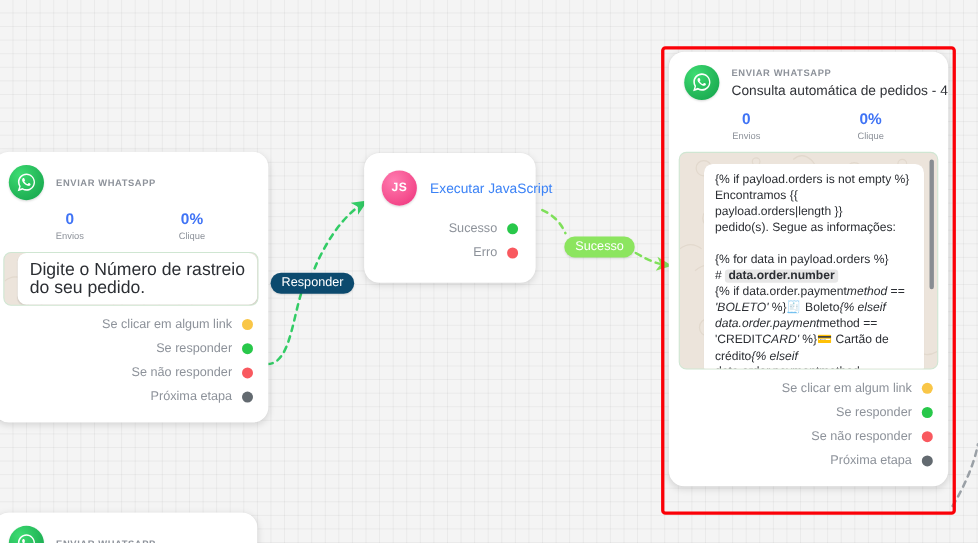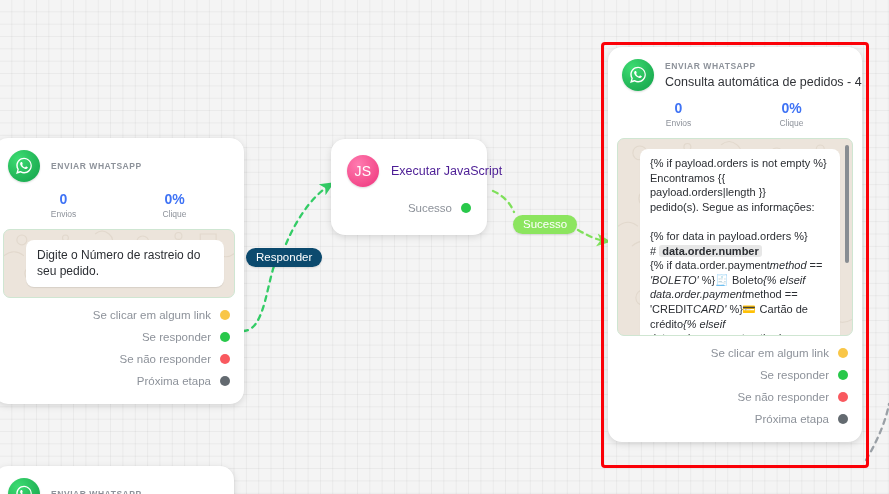--- a/index.html
+++ b/index.html
@@ -57,23 +57,22 @@
     background-color:#ece4db;
     position:relative;
     overflow:hidden;
     padding-left:12px;
   }
   .doodle{position:absolute;inset:0;opacity:0.5;pointer-events:none;}
   .bubble{
     position:relative;
     background:#fff;
     border-radius:8px;
-    margin:10px;
     padding:8px 11px;
-    font-size:12px;
+    font-size:16px;
     line-height:15.5px;
     color:#2b2e33;
     box-shadow:0 1px 1px rgba(0,0,0,0.09);
     word-wrap:break-word;
   }
   .bubble b{font-weight:400;}
   .bubble i{font-style:italic;}
   .code-bubble{
     margin:10px 12px 10px 10px;
     padding:7px 10px;
@@ -104,24 +103,24 @@
   .dot.red{background:#f9595f;}
   .dot.grey{background:#636a70;}
 
   
   .js-node{padding:0;}
   .js-head{display:flex;align-items:center;padding:16px 16px 0 16px;}
   .js-icon{
     width:32px;height:32px;border-radius:50%;flex:0 0 32px;
     background:radial-gradient(circle at 35% 30%, #ff7bb0 0%, #f5508f 60%, #ec2f7d 100%);
     display:flex;align-items:center;justify-content:center;
-    font-size:14px;font-weight:400;color:#fff;letter-spacing:0.3px;
+    font-size:11px;font-weight:700;color:#fff;letter-spacing:0.3px;
     box-shadow:0 1px 2px rgba(0,0,0,0.15);
   }
-  .js-title{margin-left:12px;font-size:12.5px;color:#4c1d95;white-space:nowrap;}
+  .js-title{margin-left:12px;font-size:12.5px;color:#3b82f6;white-space:nowrap;}
   .js-ports{padding:10px 16px 16px 16px;}
 
   
   .selected{
     position:absolute;
     border:3px solid #fb0007;
     border-radius:4px;
     box-sizing:border-box;
     pointer-events:none;
   }
@@ -236,20 +235,24 @@
 
   <div class="node js-node" style="left:331px;top:139px;width:156px;">
     <div class="js-head">
       <div class="js-icon">JS</div>
       <div class="js-title">Executar JavaScript</div>
     </div>
     <div class="js-ports">
       <div class="port">
         <span class="plabel">Sucesso</span>
         <span class="dot green"></span>
+      </div>
+      <div class="port">
+        <span class="plabel">Erro</span>
+        <span class="dot red"></span>
       </div>
     </div>
   </div>
 
   <div class="node" style="left:608px;top:47px;width:254px;">
 
     <div class="node-head">
       <div class="wa-icon">
         <svg viewBox="0 0 24 24" aria-hidden="true">
           <path fill="#ffffff" d="M12.05 2C6.9 2 2.72 6.18 2.72 11.33c0 1.76.48 3.47 1.4 4.98L2.5 21.5l5.33-1.58a9.3 9.3 0 0 0 4.22 1.03h.01c5.15 0 9.33-4.18 9.33-9.33S17.2 2 12.05 2zm0 17.1a7.7 7.7 0 0 1-3.92-1.07l-.28-.17-2.9.86.88-2.83-.18-.29a7.72 7.72 0 0 1-1.19-4.13c0-4.27 3.48-7.75 7.76-7.75a7.75 7.75 0 0 1 .01 15.5zm4.25-5.8c-.23-.12-1.38-.68-1.59-.76-.21-.08-.37-.12-.52.12-.16.23-.6.76-.74.92-.13.15-.27.17-.5.06-.23-.12-.99-.36-1.88-1.16-.7-.62-1.16-1.38-1.3-1.62-.13-.23-.01-.36.1-.47.1-.1.23-.27.35-.4.11-.14.15-.23.23-.39.08-.15.04-.29-.02-.4-.06-.12-.52-1.26-.72-1.72-.19-.45-.38-.39-.52-.4h-.45c-.15 0-.4.06-.6.29-.21.23-.79.77-.79 1.88s.81 2.18.92 2.33c.12.16 1.6 2.44 3.87 3.42.54.23.96.37 1.29.48.54.17 1.03.15 1.42.09.43-.07 1.33-.54 1.52-1.07.19-.53.19-.98.13-1.07-.05-.1-.2-.16-.43-.27z"></path>

